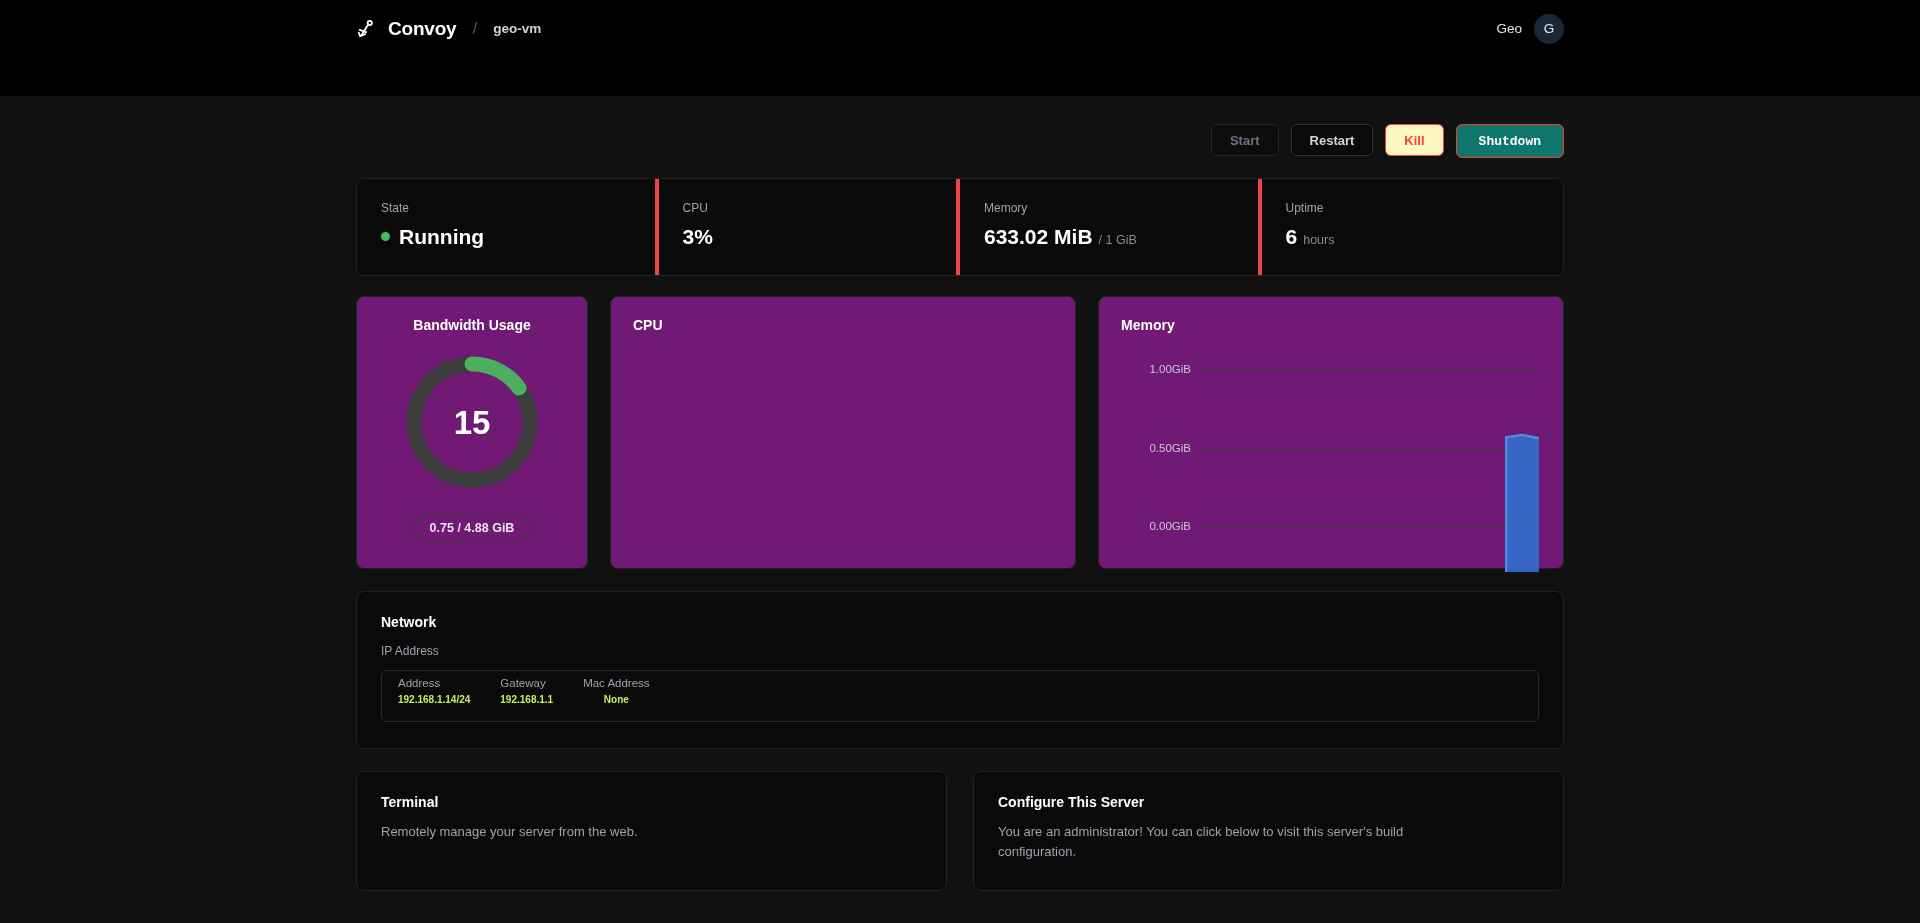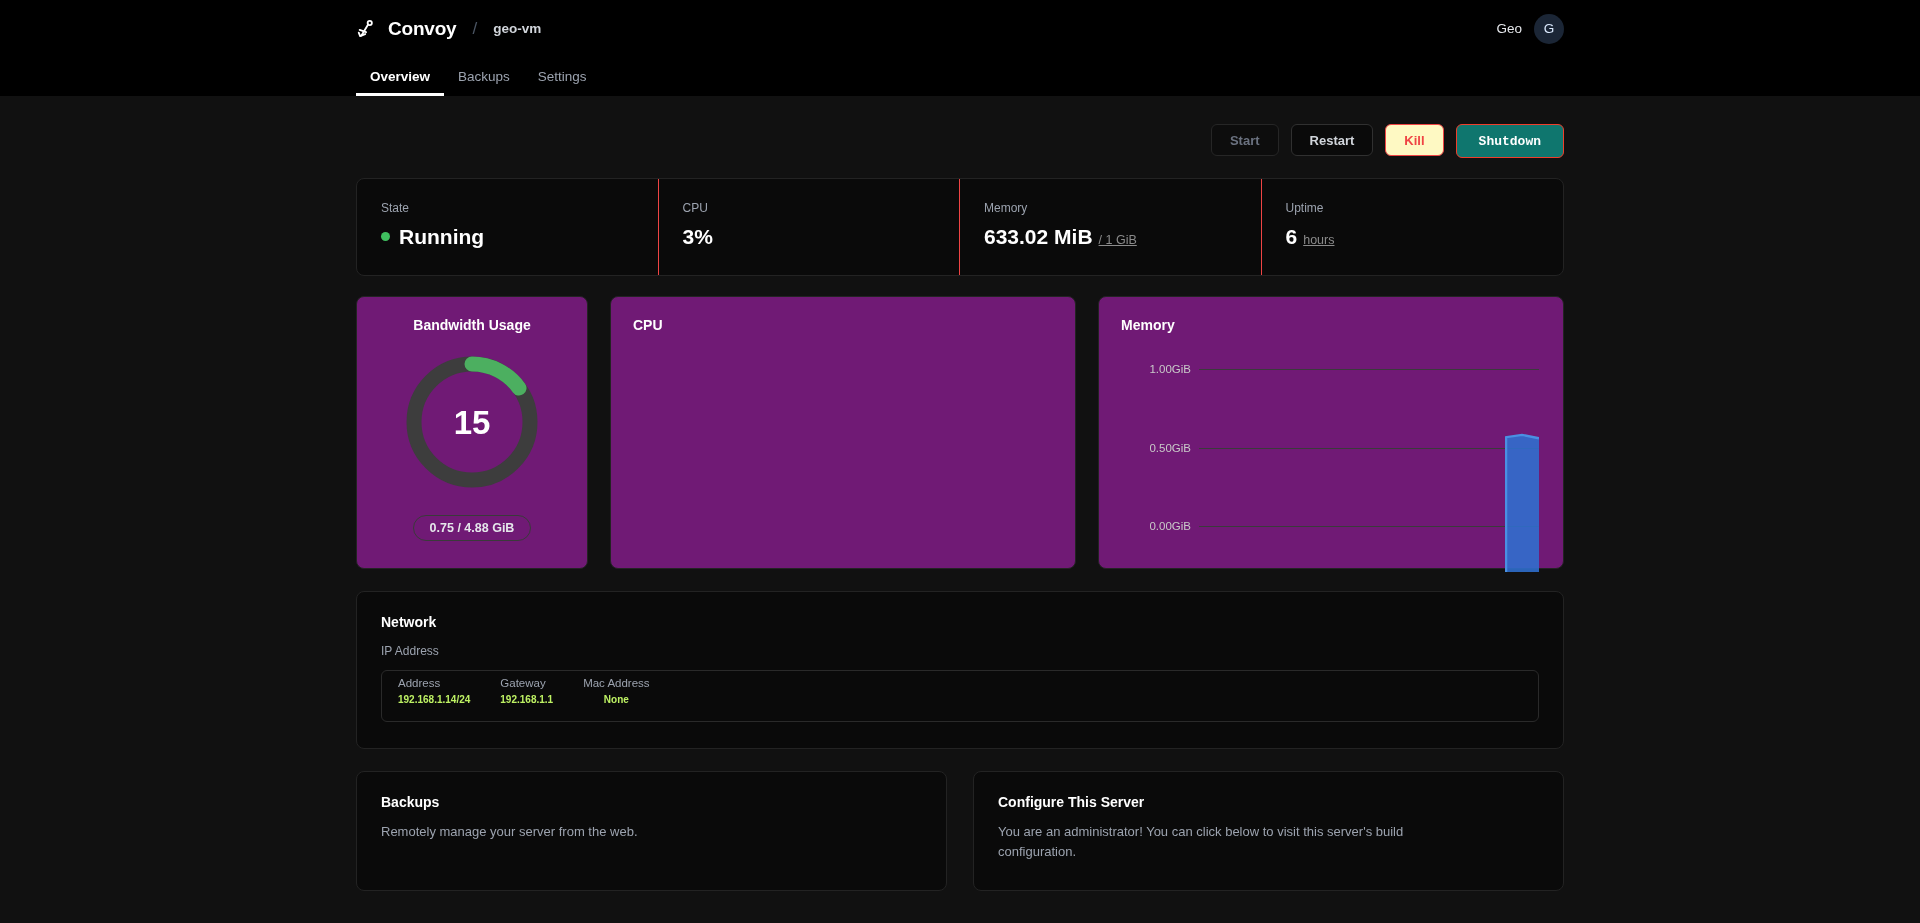--- a/index.html
+++ b/index.html
@@ -96,34 +96,34 @@
   .stats{
     margin-top:20px;
     display:grid; grid-template-columns:repeat(4,1fr);
     background:#0a0a0a;
     border:1px solid #232323;
     border-radius:8px;
     overflow:hidden;
   }
   .stat{
     padding:22px 24px 26px 24px;
-    border-right:1px solid #ef4444;
+    border-right:4px solid #ef4444;
   }
   .stat:last-child{ border-right:none; }
   .stat-label{ font-size:12px; color:#9ca3af; margin-bottom:10px; }
   .stat-value{
     font-size:21px; font-weight:bold; color:#ffffff;
     display:flex; align-items:baseline; gap:6px;
   }
   .dot{
     width:9px;height:9px;border-radius:50%;
     background:#3fbf5f; display:inline-block;
     margin-right:3px; position:relative; top:-3px;
   }
-  .stat-sub{ font-size:12.5px; color:#8b8b8b; font-weight:normal;text-decoration:underline; }
+  .stat-sub{ font-size:12.5px; color:#8b8b8b; font-weight:normal; }
 
   
   .chart-row{
     margin-top:20px;
     display:flex; gap:22px;
   }
   .card{
     background:#701a75;
     border:1px solid #232323;
     border-radius:8px;
@@ -213,25 +213,20 @@
       <span class="brand-name">Convoy</span>
       <span class="crumb-sep">/</span>
       <span class="crumb-item">geo-vm</span>
 
       <div class="user-area">
         <span class="user-name">Geo</span>
         <span class="avatar">G</span>
       </div>
     </div>
 
-    <div class="tabs">
-      <div class="tab active">Overview</div>
-      <div class="tab">Backups</div>
-      <div class="tab">Settings</div>
-    </div>
 
   </div>
 </div>
 
 <div class="main">
 
   <div class="action-row">
     <button class="btn btn-start">Start</button>
     <button class="btn btn-restart">Restart</button>
     <button class="btn btn-kill">Kill</button>
@@ -318,21 +313,21 @@
       </div>
       <div class="net-col">
         <div class="net-col-label">Mac Address</div>
         <div class="net-col-value">None</div>
       </div>
     </div>
   </div>
 
   <div class="bottom-row">
     <div class="bottom-card">
-      <div class="bc-title">Backups</div>
+      <div class="bc-title">Terminal</div>
       <div class="bc-desc">Remotely manage your server from the web.</div>
     </div>
     <div class="bottom-card">
       <div class="bc-title">Configure This Server</div>
       <div class="bc-desc">You are an administrator! You can click below to visit this server's build configuration.</div>
     </div>
   </div>
 
 </div>
 

